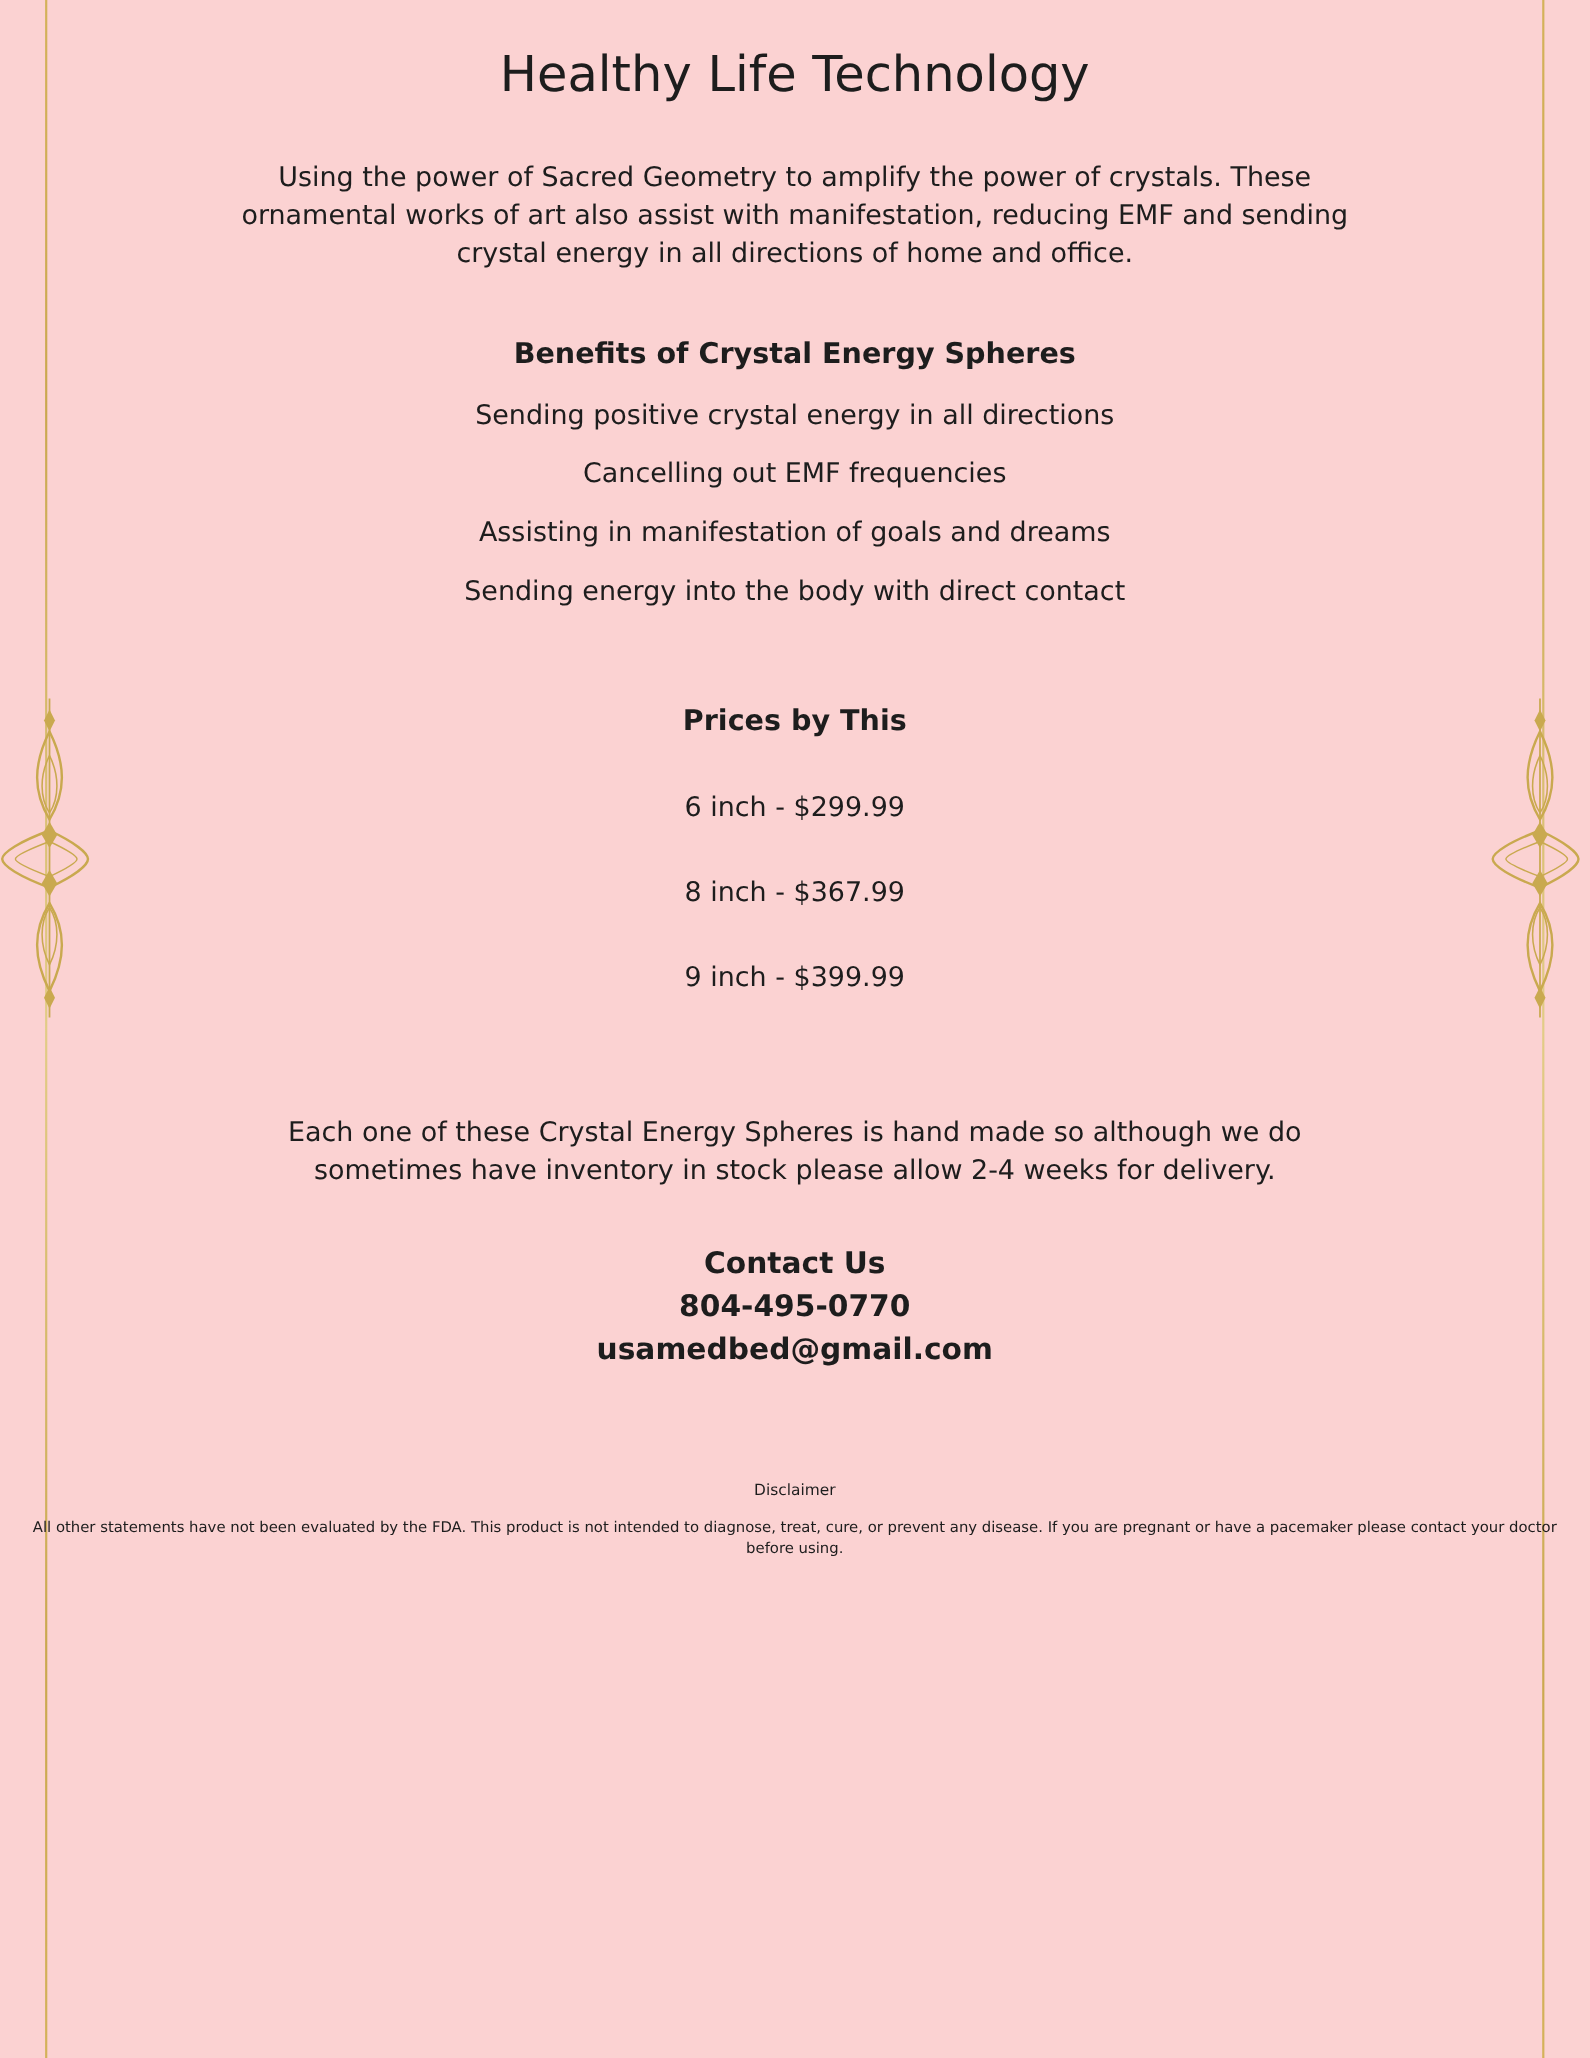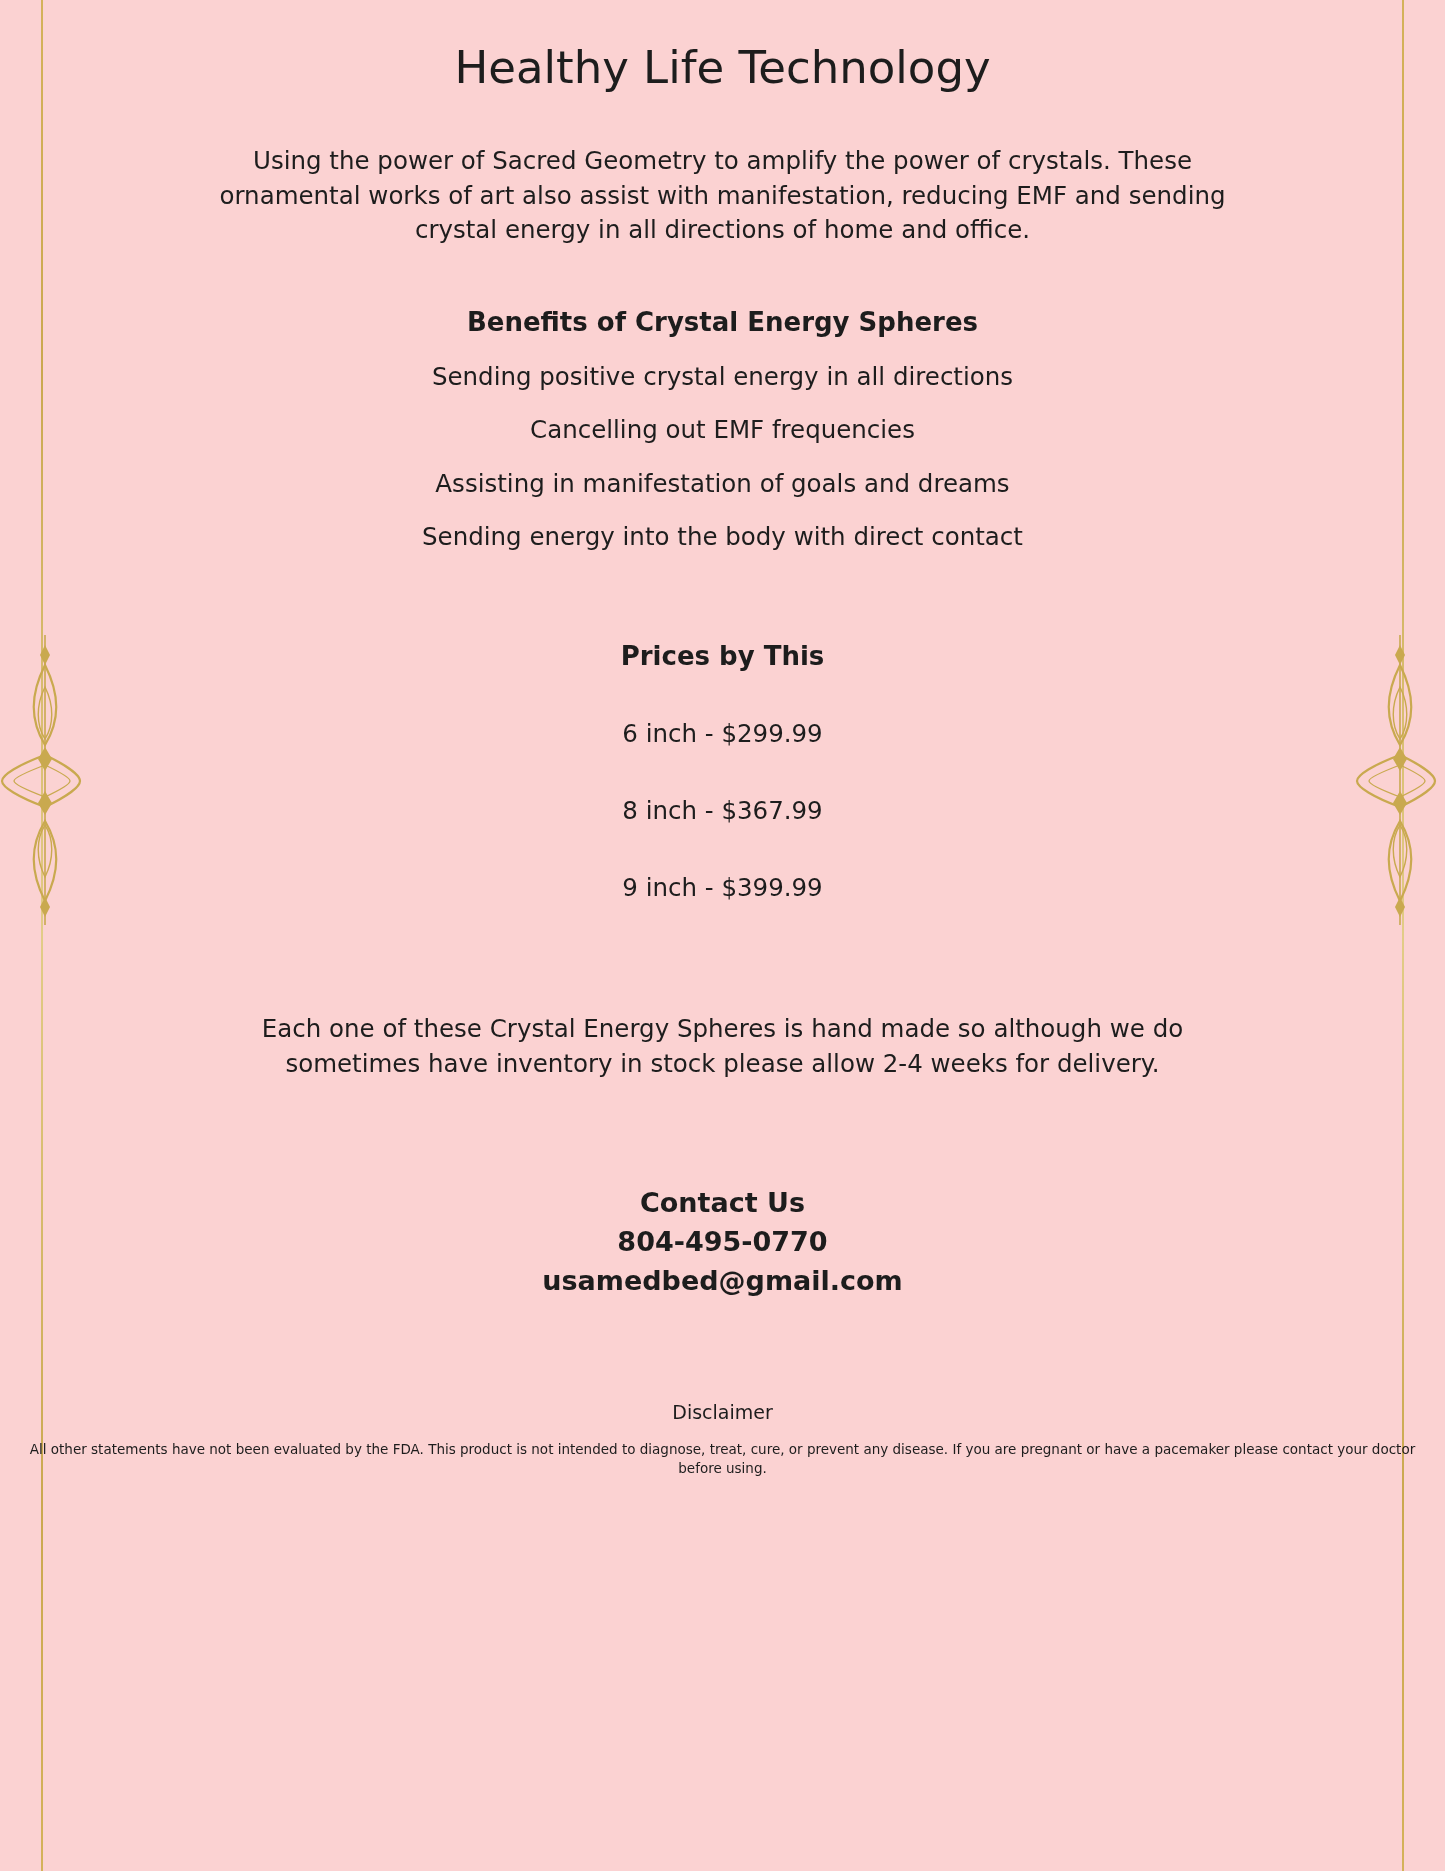--- a/index.html
+++ b/index.html
@@ -94,39 +94,39 @@
   .note {
     font-size: 24.5px;
     line-height: 1.42;
     margin: 110px auto 0 auto;
     max-width: 1010px;
     font-weight: 400;
     text-align: center;
   }
 
   .contact-block {
-    margin-top: 105px;
+    margin-top: 51px;
     text-align: center;
   }
   .contact-heading {
     font-size: 27px;
     font-weight: 700;
   }
   .contact-line {
     font-size: 27px;
     font-weight: 700;
     margin-top: 8px;
   }
 
   .disclaimer-block {
     margin-top: 105px;
     padding-bottom: 8px;
   }
   .disclaimer-title {
-    font-size: 19px;
+    font-size: 14px;
     font-weight: 400;
   }
   .disclaimer-text {
     font-size: 13.5px;
     line-height: 1.45;
     margin-top: 17px;
     width: 1400px;
     margin-left: -100px;
     font-weight: 400;
   }

